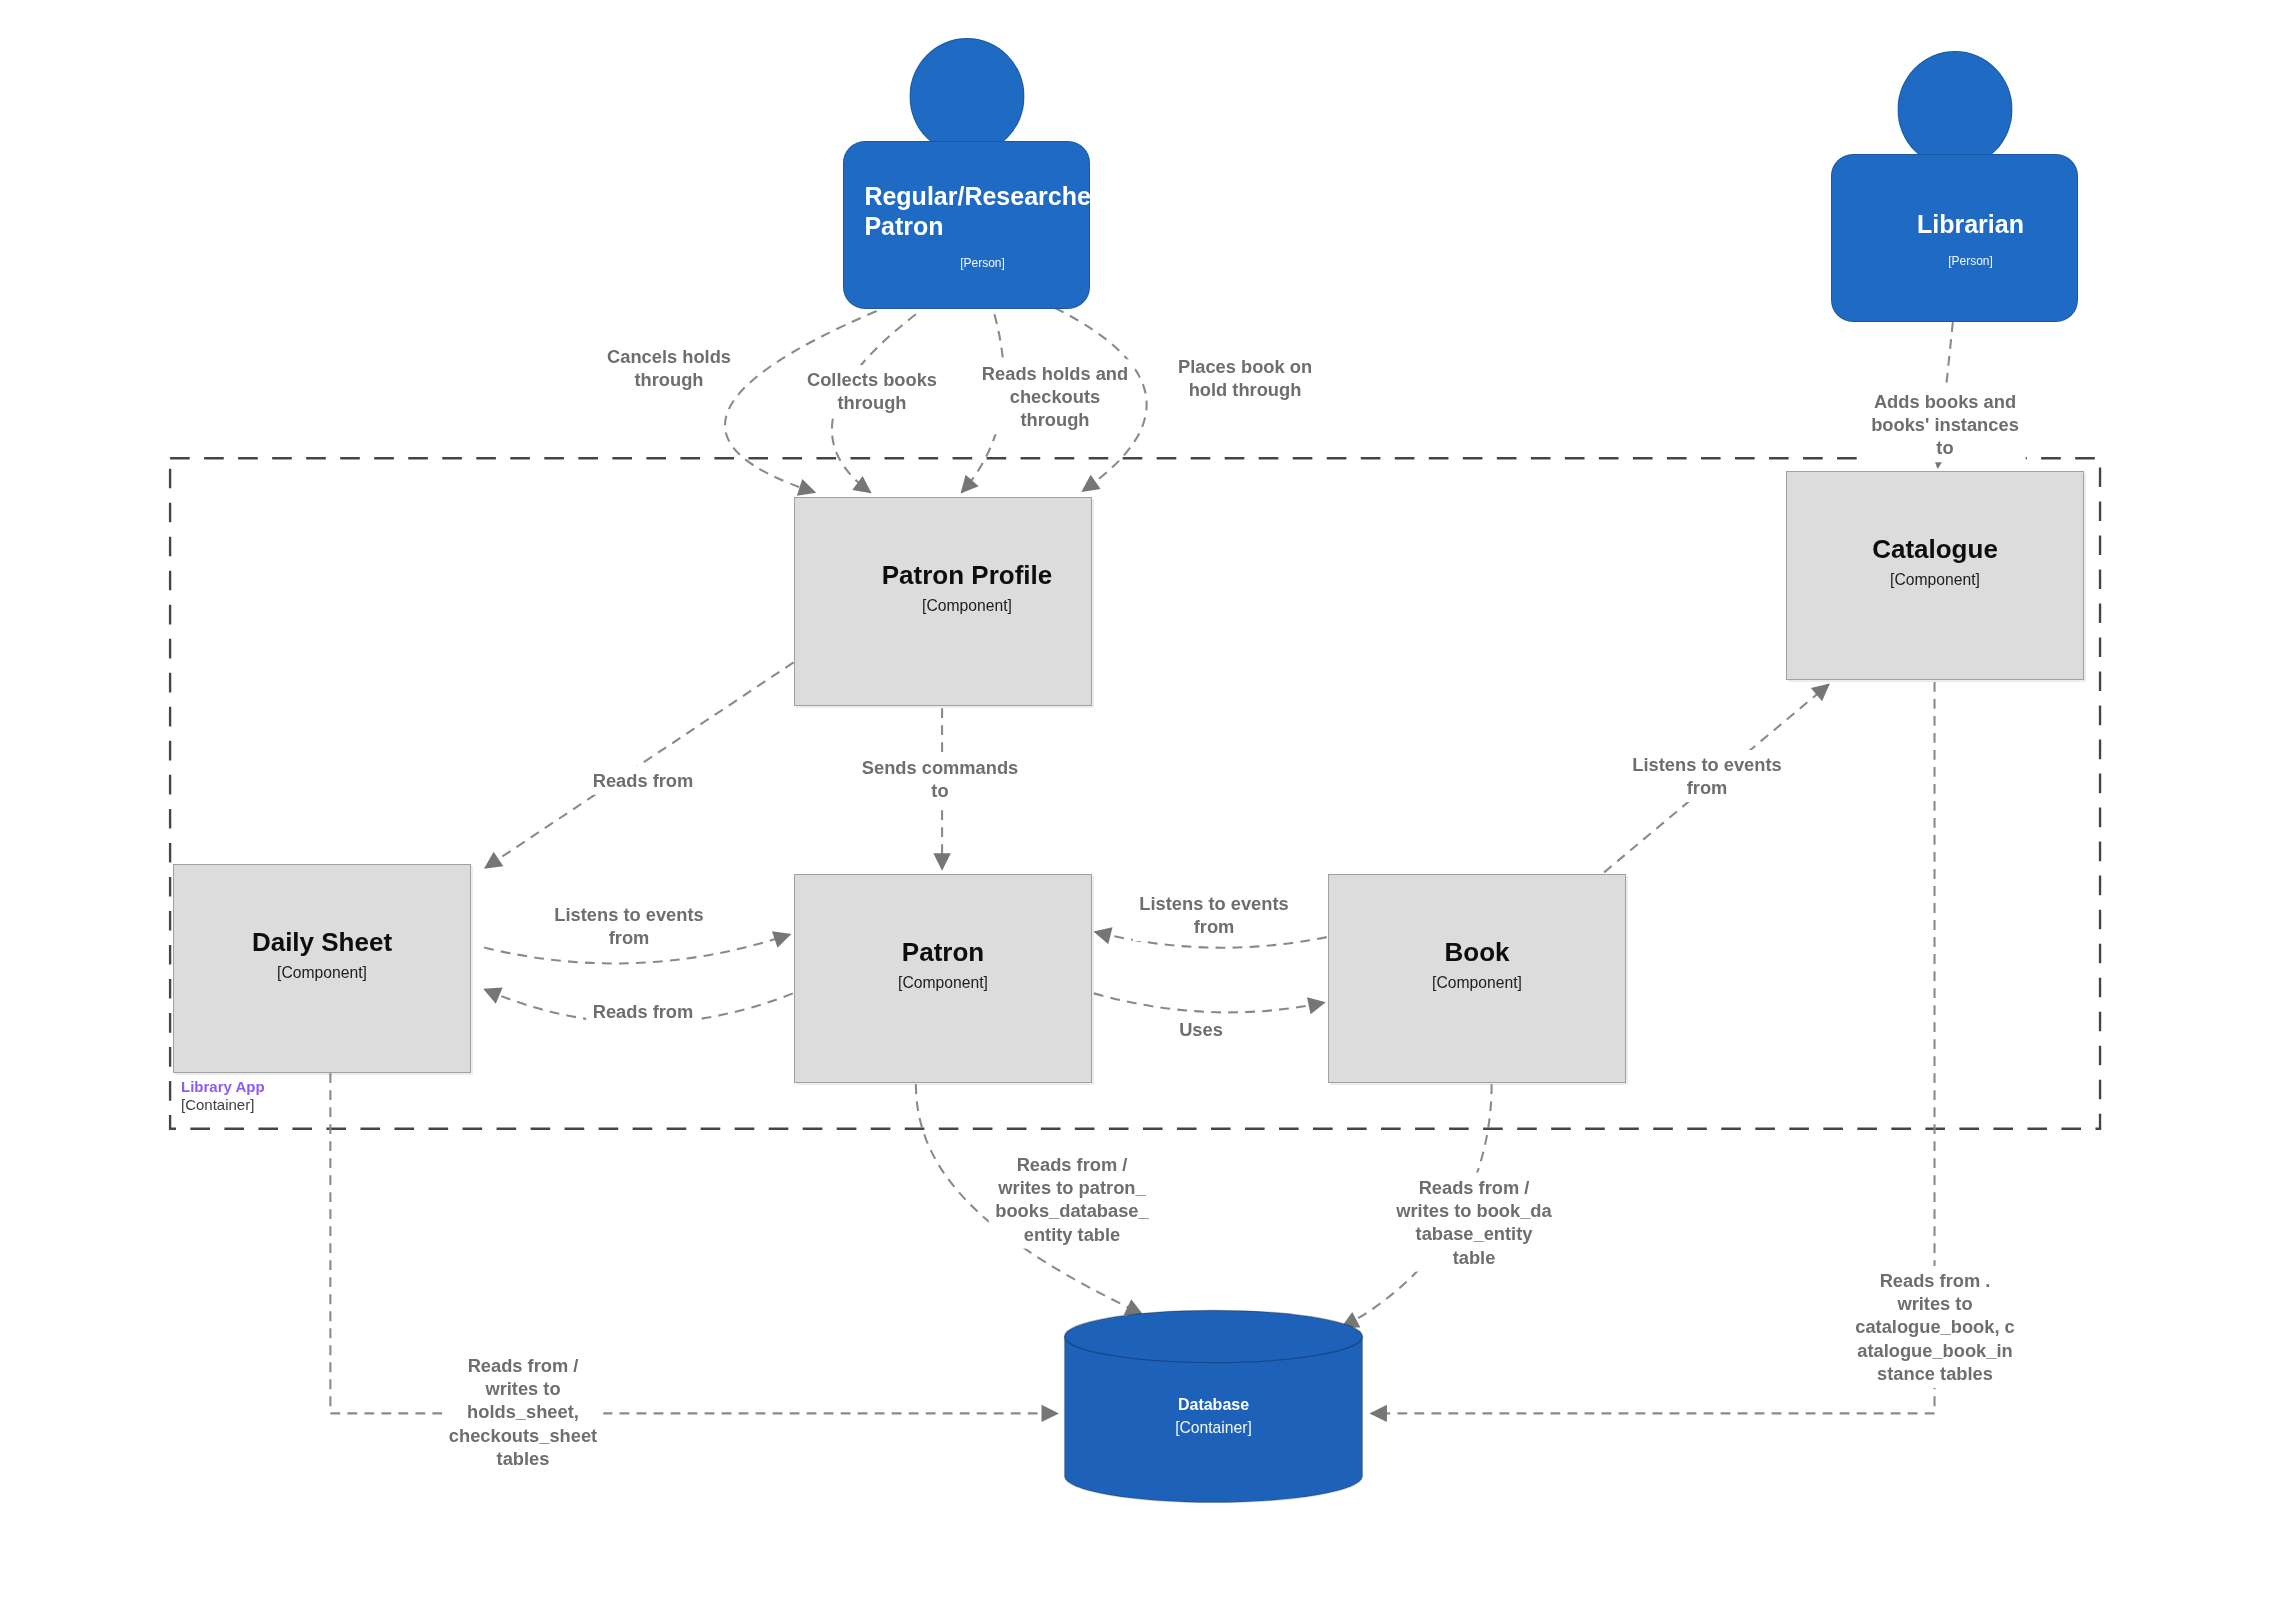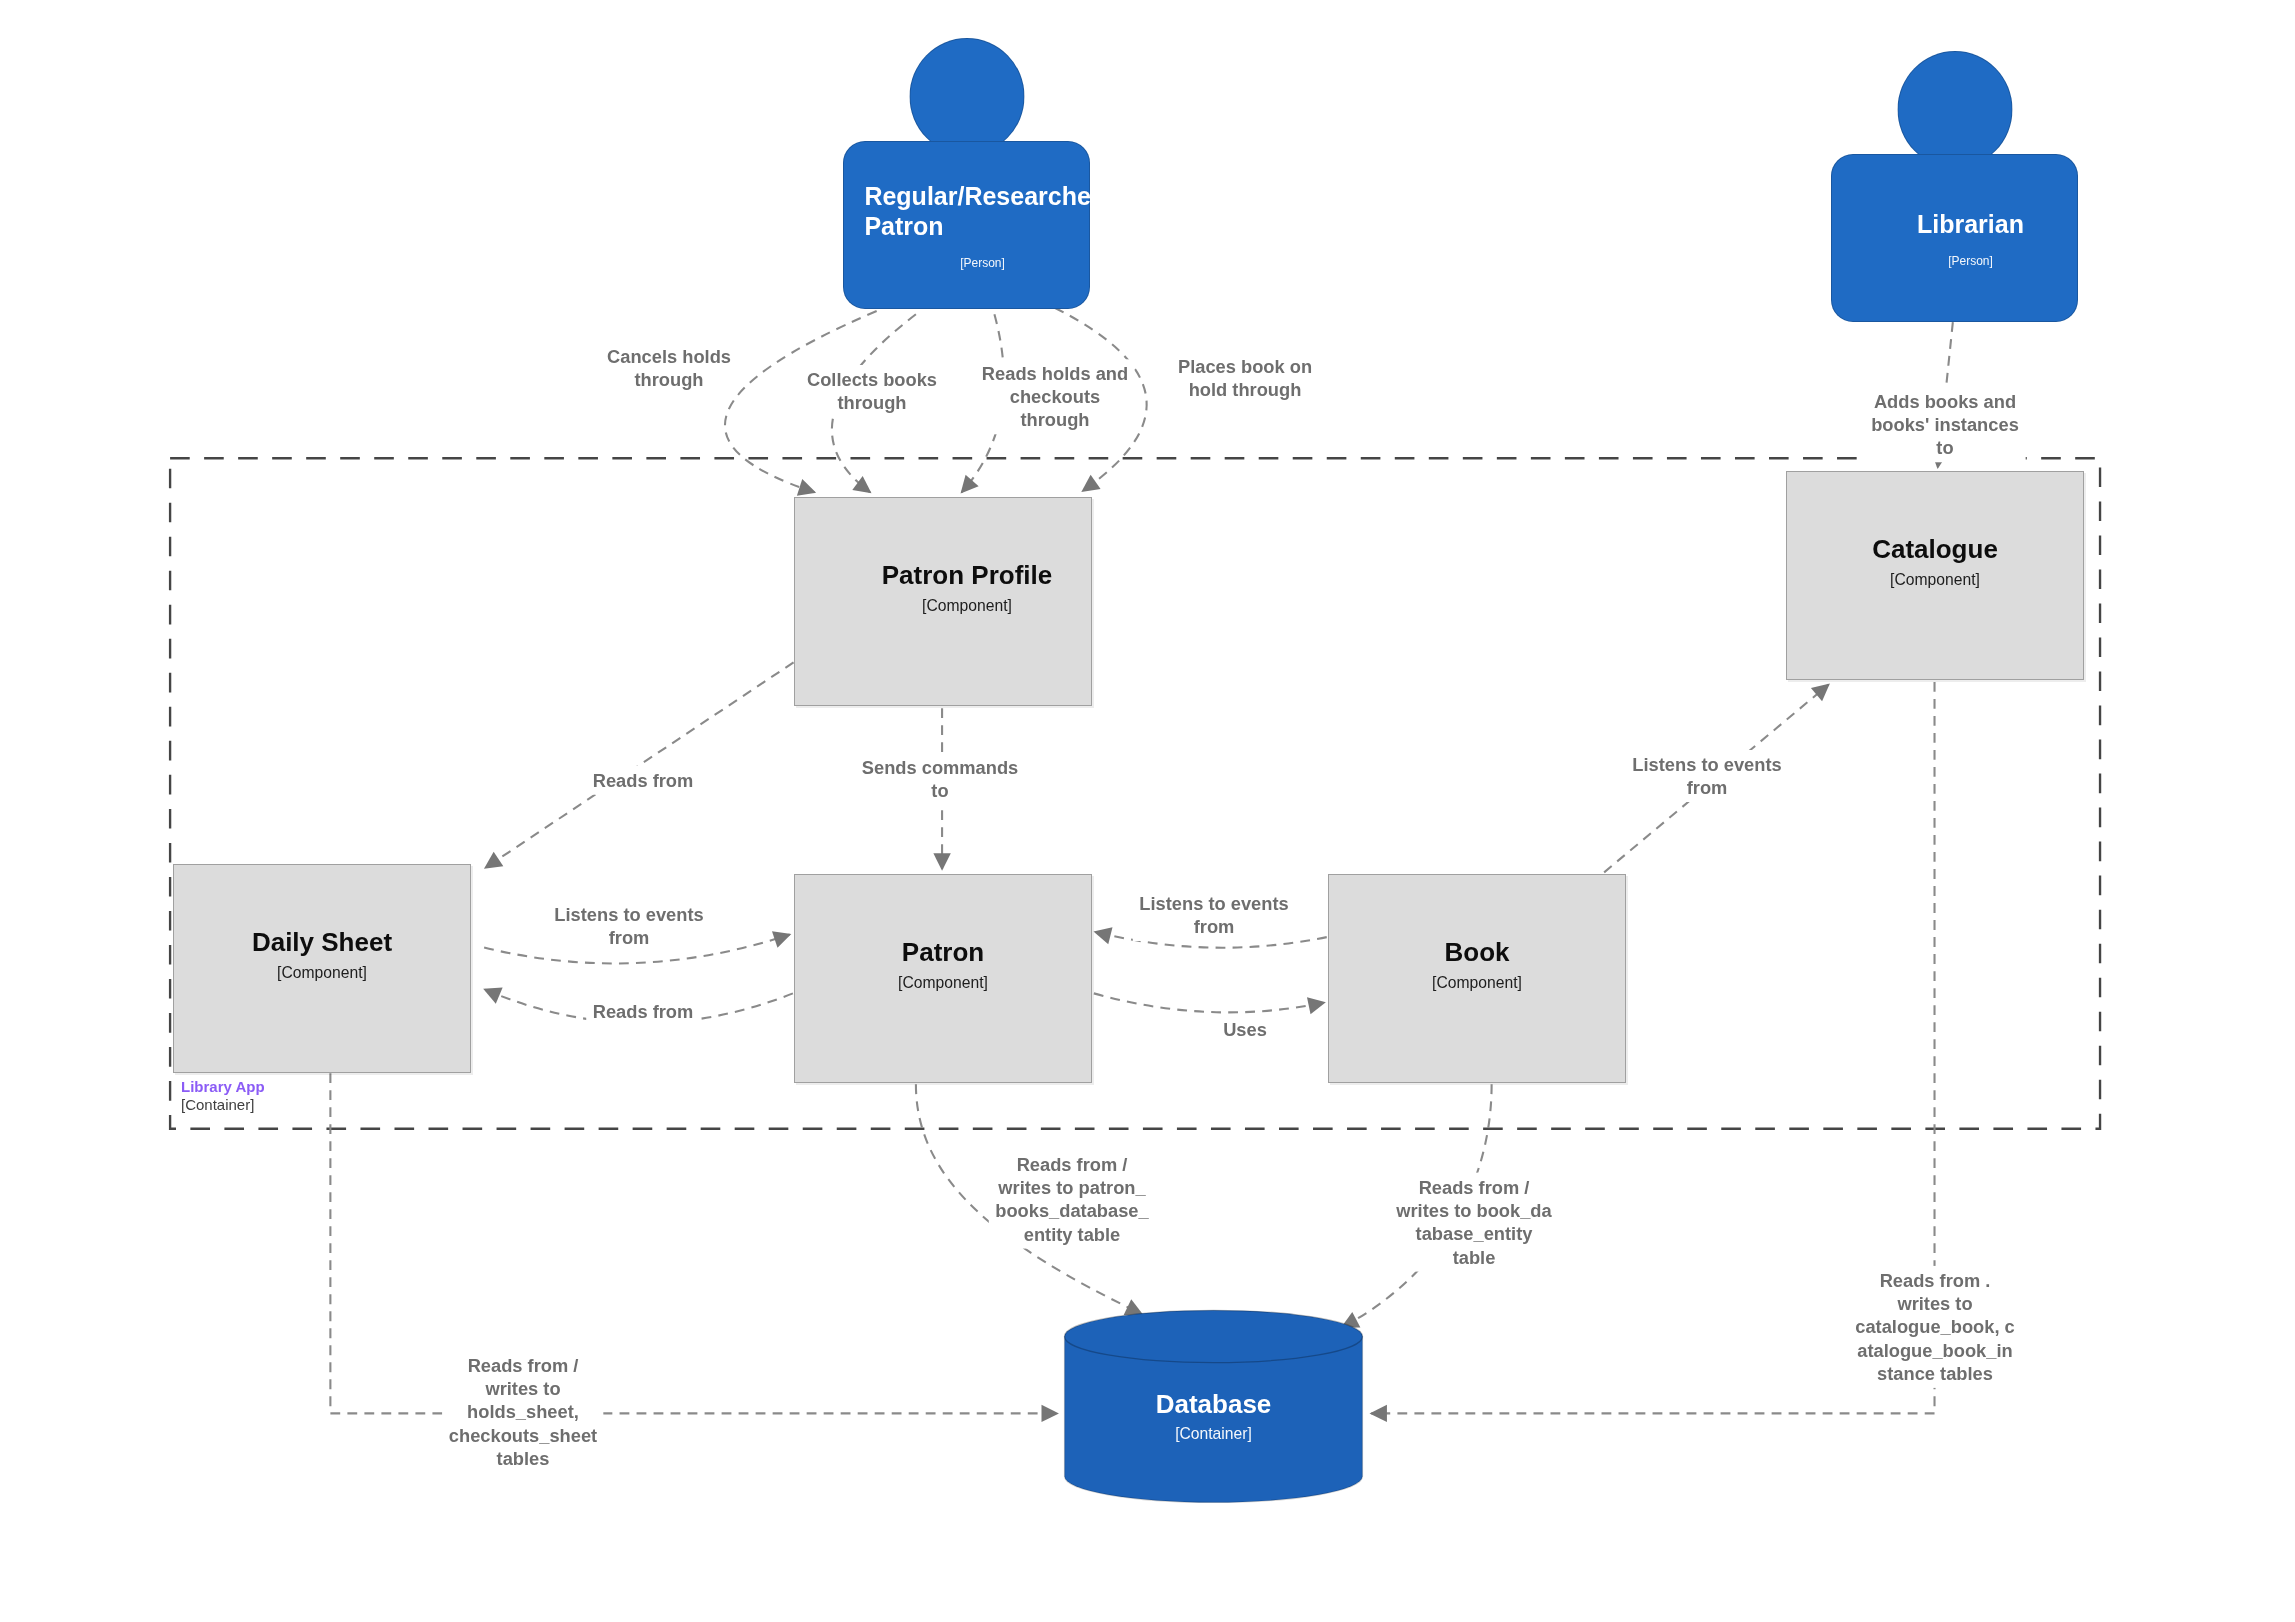--- a/index.html
+++ b/index.html
@@ -49,21 +49,21 @@
   .comp-title{font-size:26px;font-weight:bold;color:#0d0d0d;line-height:1.15;}
   .comp-type{font-size:15.7px;color:#1d1d1d;margin-top:6.5px;}
 
   
   .db{position:absolute; left:1063px; top:1309px; width:301px; height:196px;}
   .db .db-text{
     position:absolute; left:0; top:18.3px; right:0; bottom:0;
     display:flex; flex-direction:column; align-items:center; justify-content:center;
     color:#fff; text-align:center;
   }
-  .db-title{font-size:26px;font-weight:bold;}
+  .db-title{font-size:16px;font-weight:bold;}
   .db-type{font-size:15.7px;margin-top:5.2px;opacity:.95;}
 
   
   .lbl{
     position:absolute; transform:translate(-50%,-50%);
     background:#fff; padding:2.6px 6.5px;
     font-size:18.3px; font-weight:bold; color:var(--label-text);
     text-align:center; line-height:1.28; white-space:pre-line;
   }
 
@@ -177,21 +177,21 @@
   <div class="lbl" style="left:643px;top:780px;">Reads from</div>
   <div class="lbl" style="left:940px;top:779px;">Sends commands
 to</div>
   <div class="lbl" style="left:1707px;top:776px;">Listens to events
 from</div>
   <div class="lbl" style="left:629px;top:926px;">Listens to events
 from</div>
   <div class="lbl" style="left:643px;top:1011px;">Reads from</div>
   <div class="lbl" style="left:1214px;top:915px;">Listens to events
 from</div>
-  <div class="lbl" style="left:1201px;top:1029px;margin-left:44px;">Uses</div>
+  <div class="lbl" style="left:1201px;top:1029px;">Uses</div>
   <div class="lbl" style="left:1072px;top:1199px;">Reads from /
 writes to patron_
 books_database_
 entity table</div>
   <div class="lbl" style="left:1474px;top:1222px;">Reads from /
 writes to book_da
 tabase_entity
 table</div>
   <div class="lbl" style="left:1935px;top:1327px;">Reads from .
 writes to

